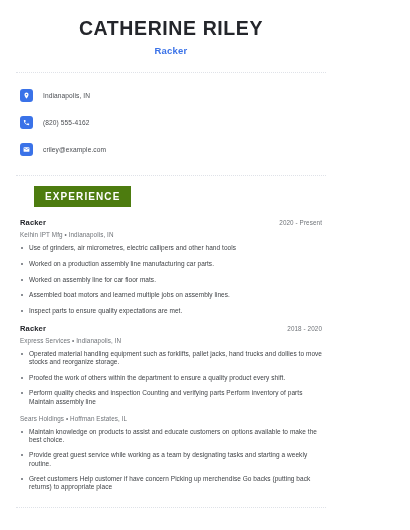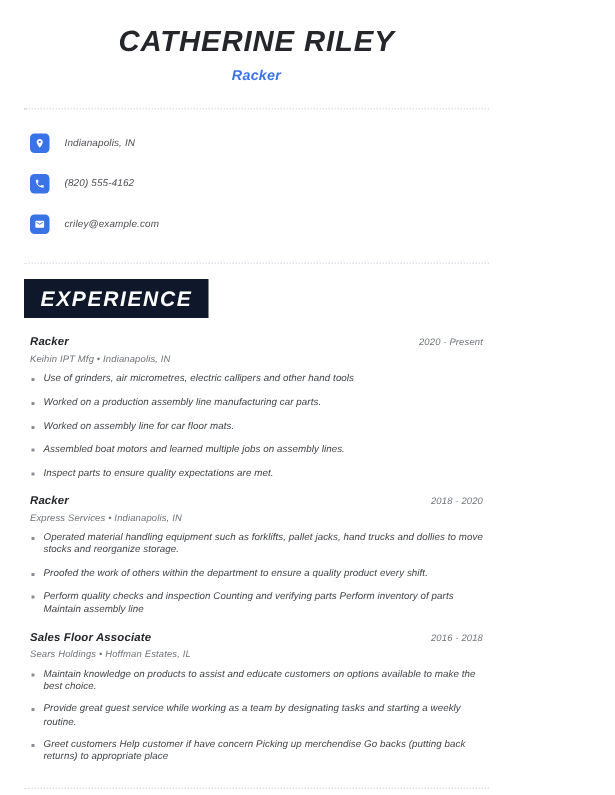--- a/index.html
+++ b/index.html
@@ -11,21 +11,20 @@
     font-family: "Liberation Sans", sans-serif;
     color: #2f3033;
     overflow: hidden;
   }
 
   .page {
     width: 342px;
     height: 530px;
     padding: 0 16px;
     position: relative;
-    font-style: italic;
   }
 
   
   .header {
     padding-top: 18px;
     text-align: center;
   }
   .full-name {
     font-size: 19.5px;
     font-weight: bold;
@@ -72,27 +71,27 @@
   .contact-text {
     font-size: 6.6px;
     color: #4a4d52;
     letter-spacing: 0.1px;
   }
 
   
   .section { margin-top: 10px; }
   .section-badge {
     display: inline-block;
-    background: #0f172a;
+    background: #4d7c0f;
     color: #ffffff;
-    font-size: 14px;
+    font-size: 10px;
     font-weight: bold;
     letter-spacing: 1.1px;
     padding: 5px 11px 5px 11px;
-    margin-left: 0;
+    margin-left: 18px;
   }
 
   
   .jobs { padding: 0 4px; margin-top: 11px; }
   .job { margin-bottom: 9px; }
   .job-head {
     display: flex;
     justify-content: space-between;
     align-items: baseline;
   }
@@ -202,24 +201,20 @@
         </div>
         <div class="job-meta">Express Services • Indianapolis, IN</div>
         <ul class="bullets">
           <li>Operated material handling equipment such as forklifts, pallet jacks, hand trucks and dollies to move stocks and reorganize storage.</li>
           <li>Proofed the work of others within the department to ensure a quality product every shift.</li>
           <li>Perform quality checks and inspection Counting and verifying parts Perform inventory of parts Maintain assembly line</li>
         </ul>
       </div>
 
       <div class="job">
-        <div class="job-head">
-          <span class="job-title">Sales Floor Associate</span>
-          <span class="job-dates">2016 - 2018</span>
-        </div>
         <div class="job-meta">Sears Holdings • Hoffman Estates, IL</div>
         <ul class="bullets">
           <li>Maintain knowledge on products to assist and educate customers on options available to make the best choice.</li>
           <li>Provide great guest service while working as a team by designating tasks and starting a weekly routine.</li>
           <li>Greet customers Help customer if have concern Picking up merchendise Go backs (putting back returns) to appropriate place</li>
         </ul>
       </div>
 
     </div>
   </div>

